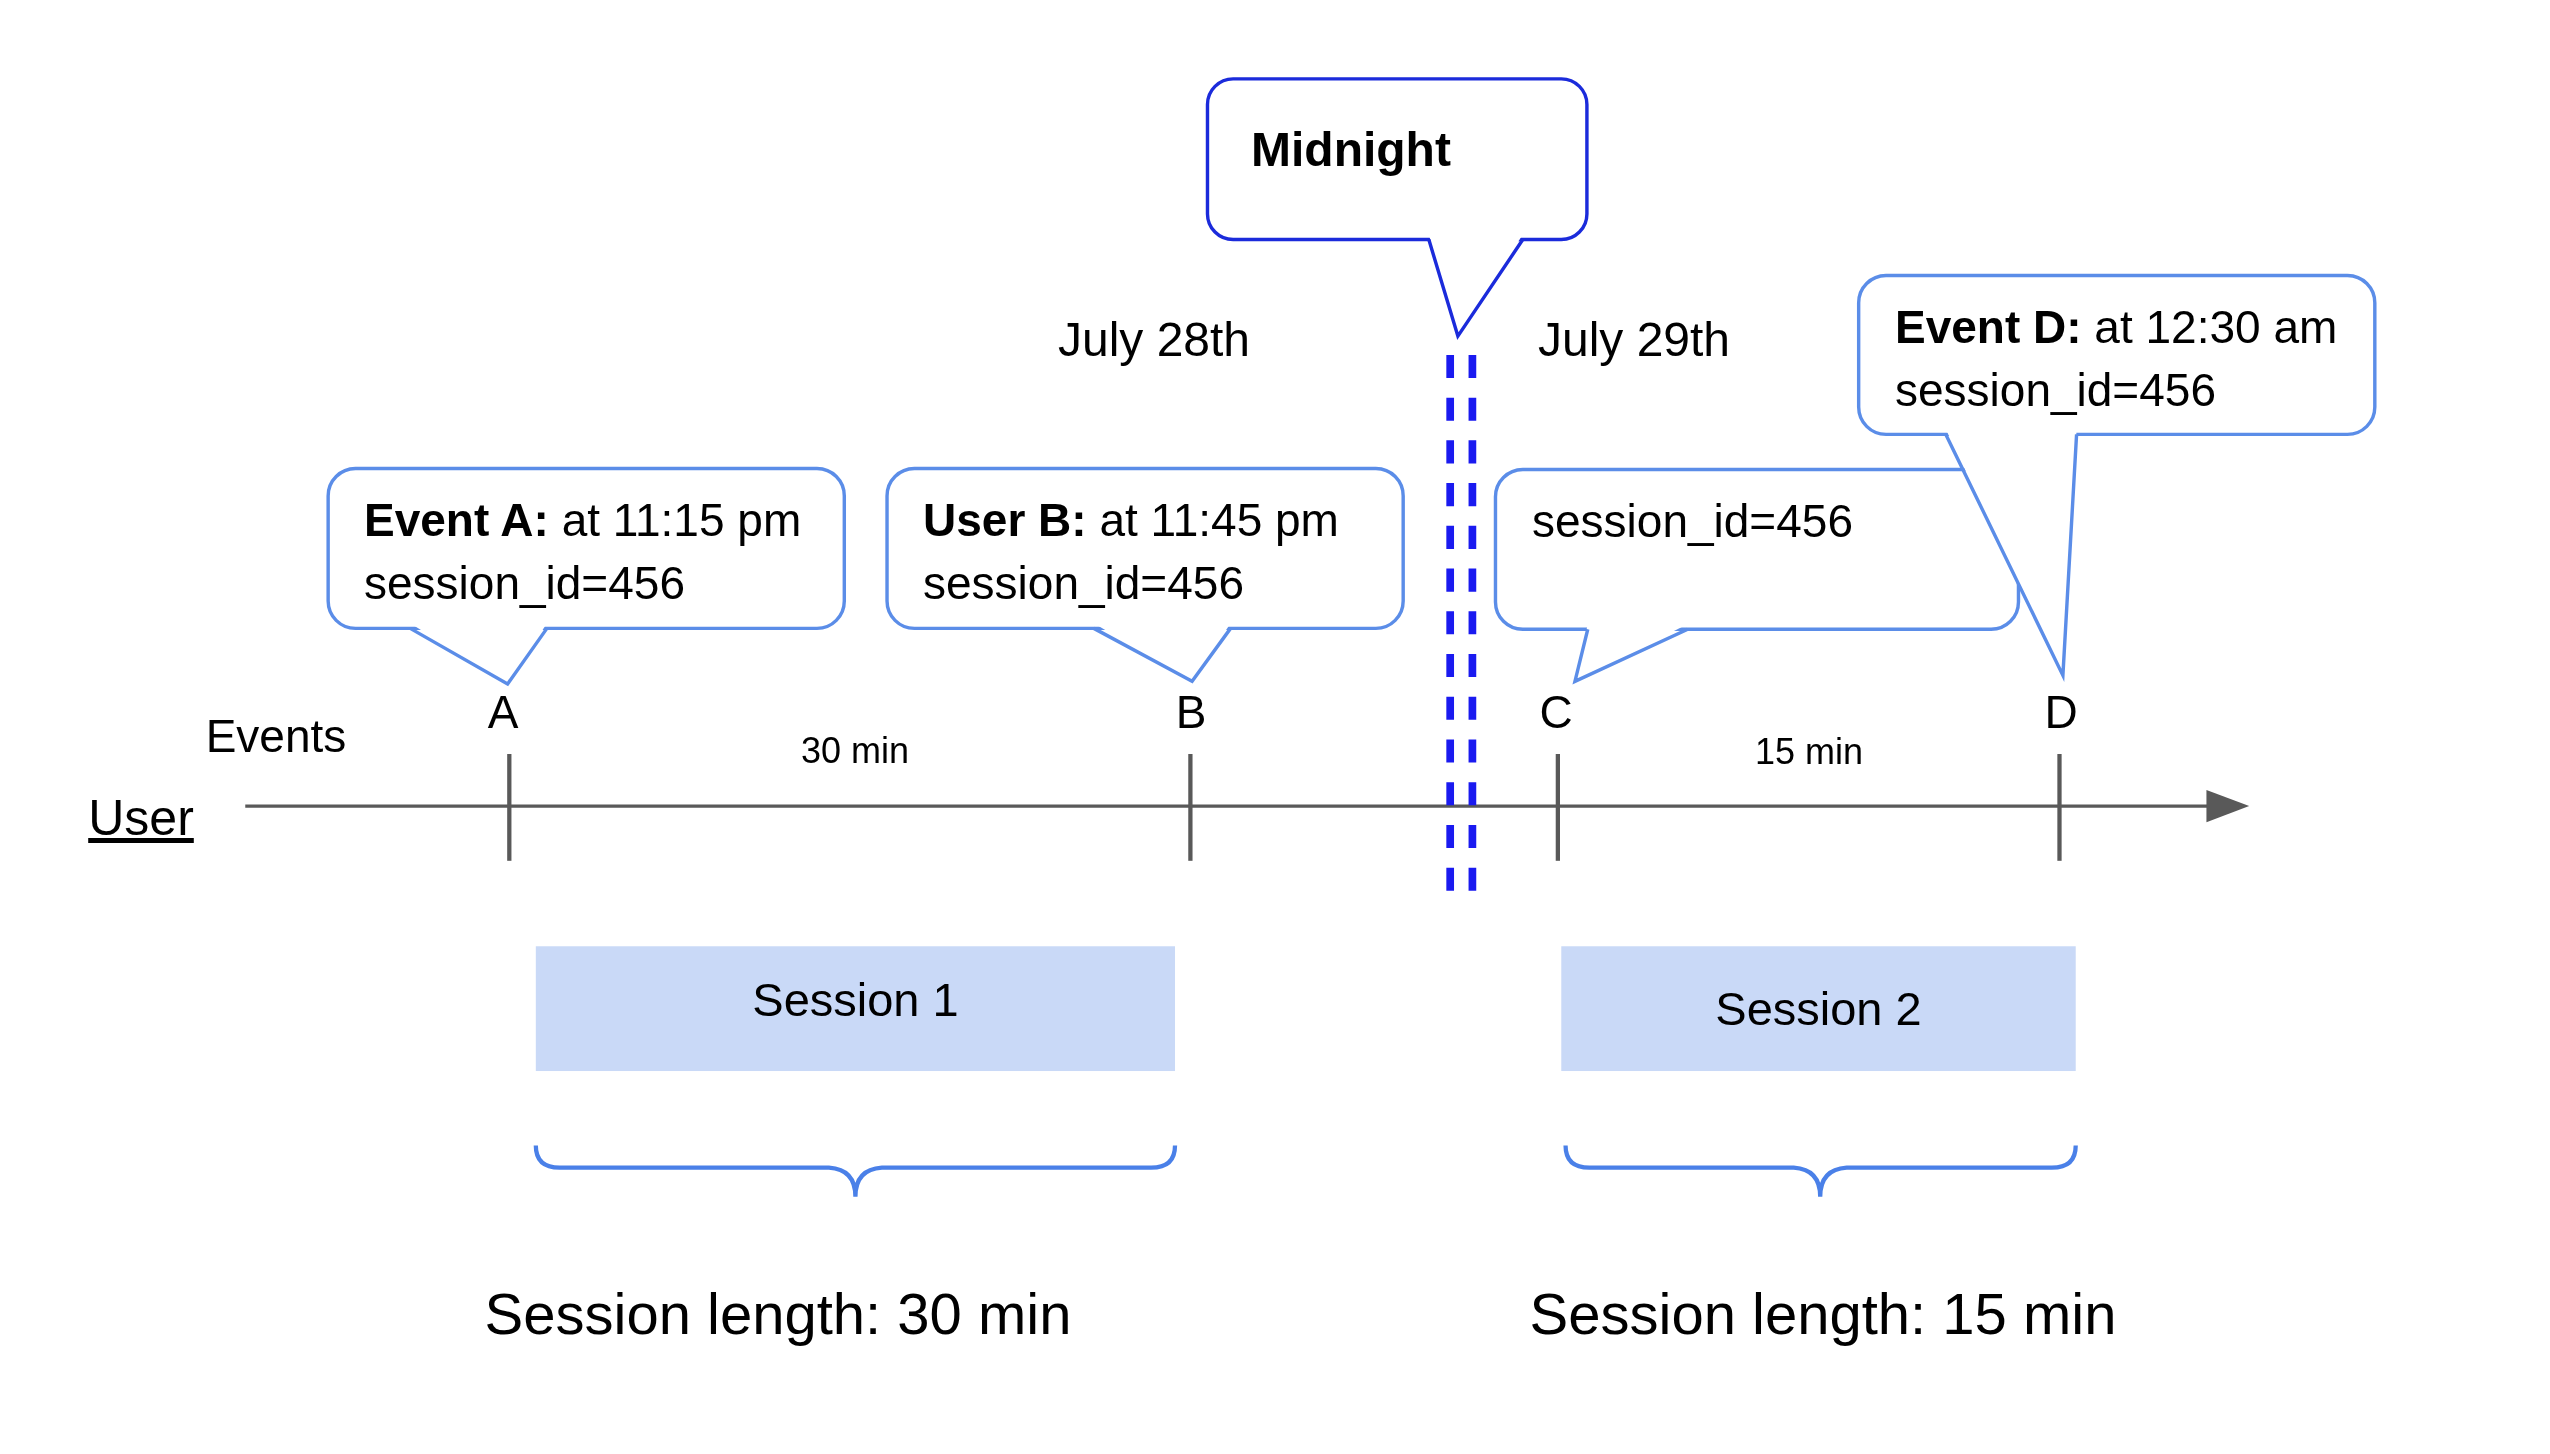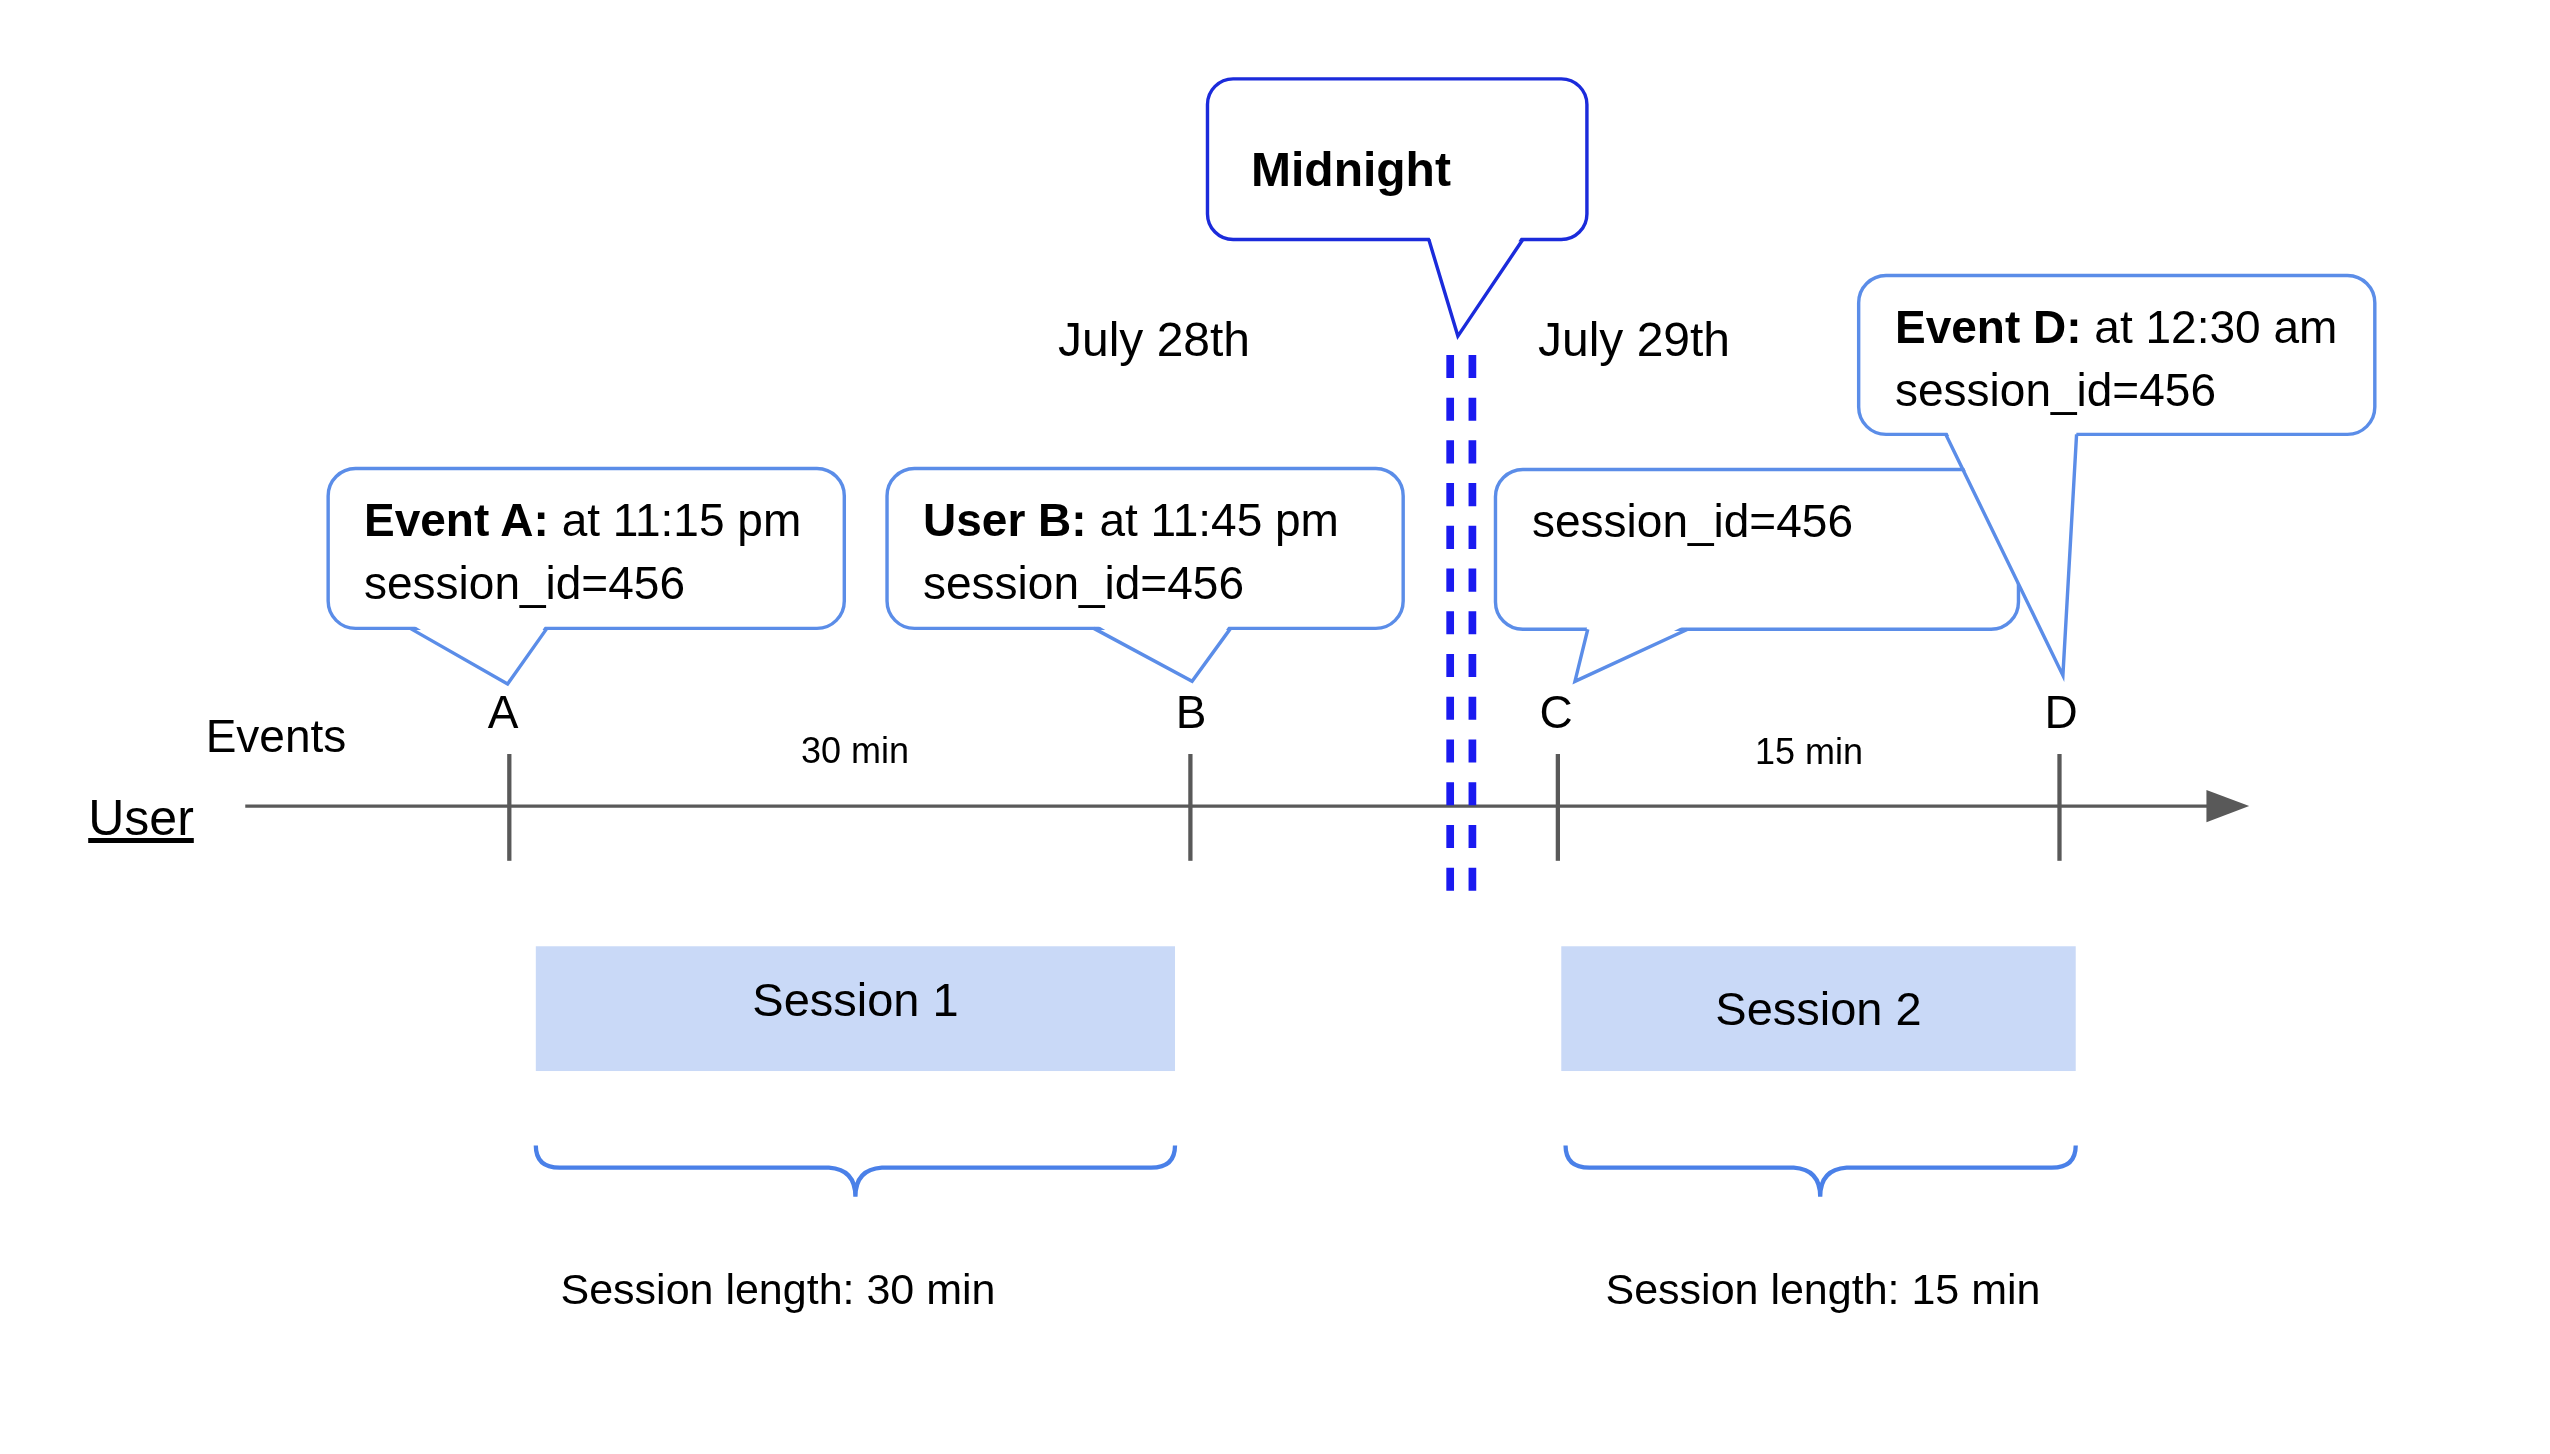--- a/index.html
+++ b/index.html
@@ -2,32 +2,32 @@
 <html style="font-size:13.7px"><head>
 <meta charset="utf-8">
 <style>
   html,body{margin:0;padding:0;background:#ffffff;}
   .canvas{position:relative;width:2550px;height:1455px;background:#ffffff;overflow:hidden;
           font-family:"Liberation Sans", sans-serif;color:#000;}
   .layer{position:absolute;left:0;top:0;width:2550px;height:1455px;}
   .txt{position:absolute;white-space:nowrap;}
   .ctr{transform:translate(-50%,-50%);text-align:right;}
   .date-label{font-size:48px;}
-  .midnight-box{position:absolute;left:1208px;top:89px;width:379px;height:161px;
+  .midnight-box{position:absolute;left:1208px;top:69px;width:379px;height:161px;
                 display:flex;align-items:center;padding-left:43px;box-sizing:border-box;
                 font-size:48px;font-weight:bold;}
   .bubble-text{position:absolute;font-size:46px;line-height:63px;}
   .bubble-text b{font-weight:bold;}
   .axis-letter{font-size:46px;}
   .events-label{font-size:46px;}
   .user-label{font-size:50px;text-decoration:underline;}
   .gap-label{font-size:36px;}
   .session-label{position:absolute;display:flex;align-items:center;justify-content:center;
                  font-size:47px;}
-  .length-label{font-size:43px;}
+  .length-label{font-size:58px;margin-top:24px;}
 </style>
 </head>
 <body>
 
 <div class="canvas">
 
   <svg class="layer" width="2550" height="1455" viewBox="0 0 2984 1702">
 
     <rect x="627" y="1107" width="748" height="146" fill="#c9d9f7"></rect>
     <rect x="1827" y="1107" width="602" height="146" fill="#c9d9f7"></rect>

